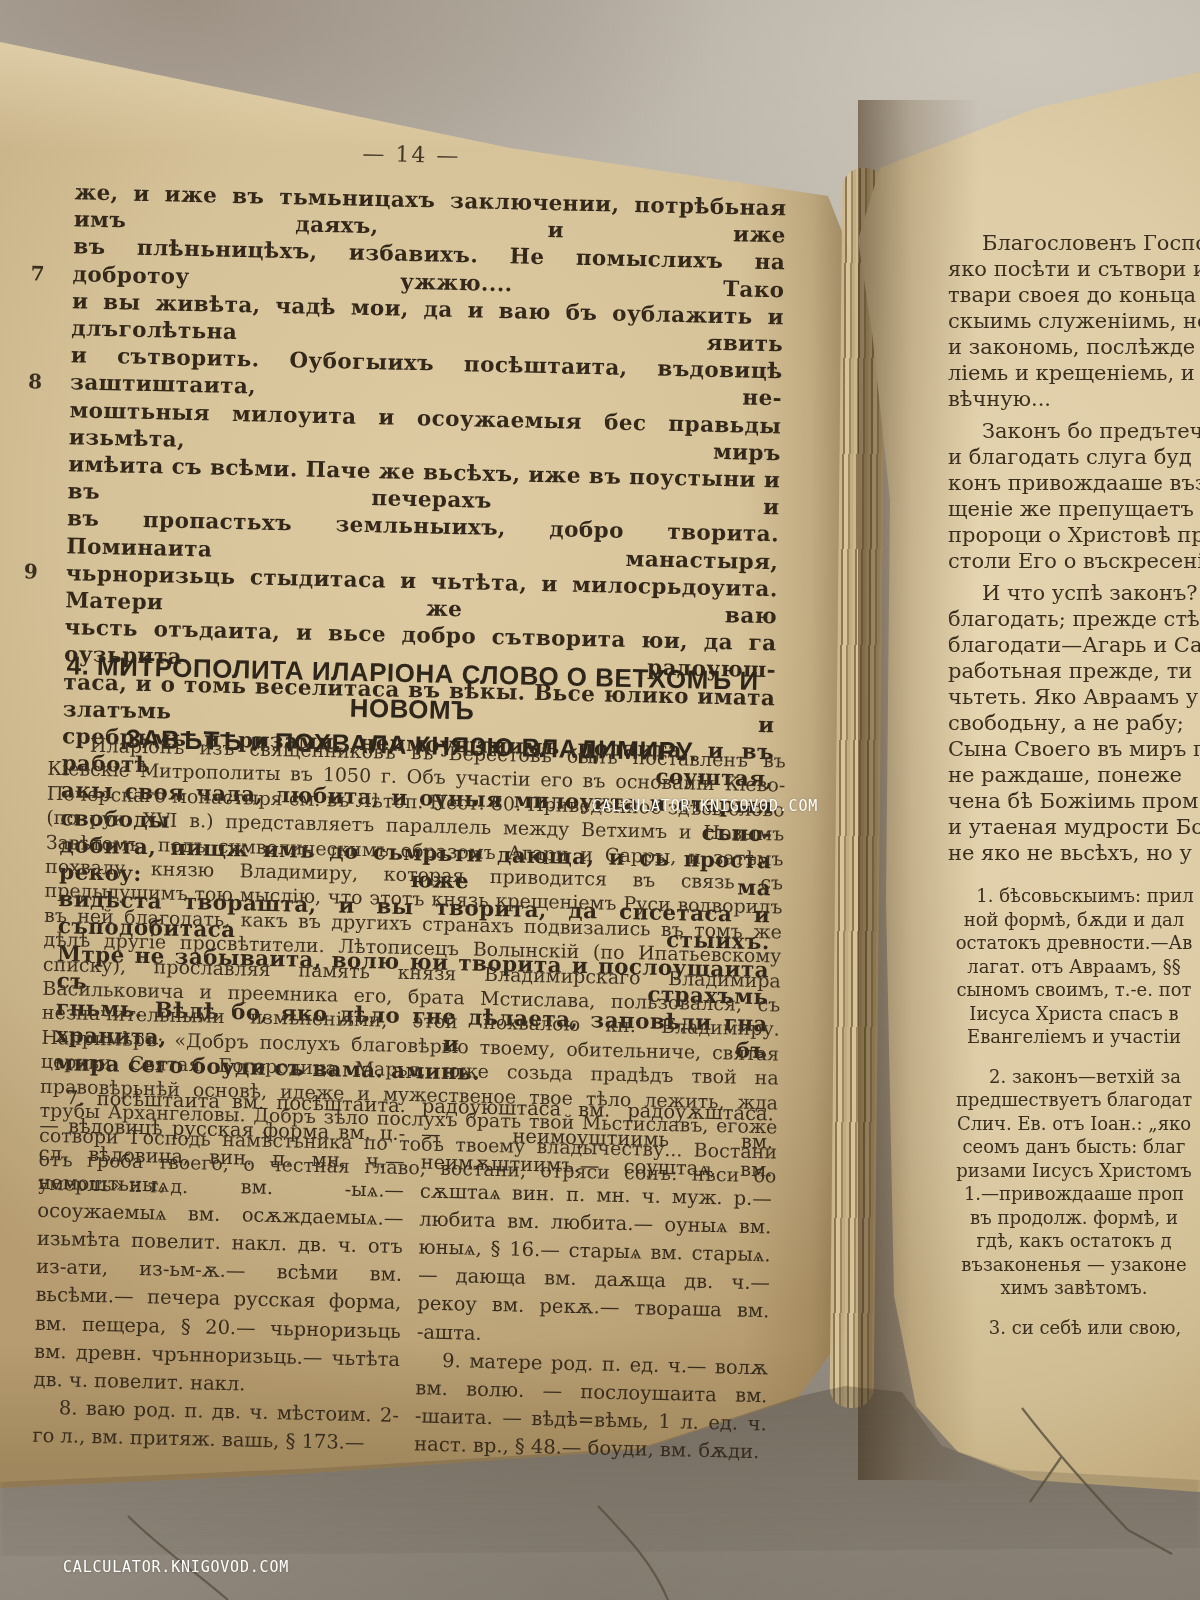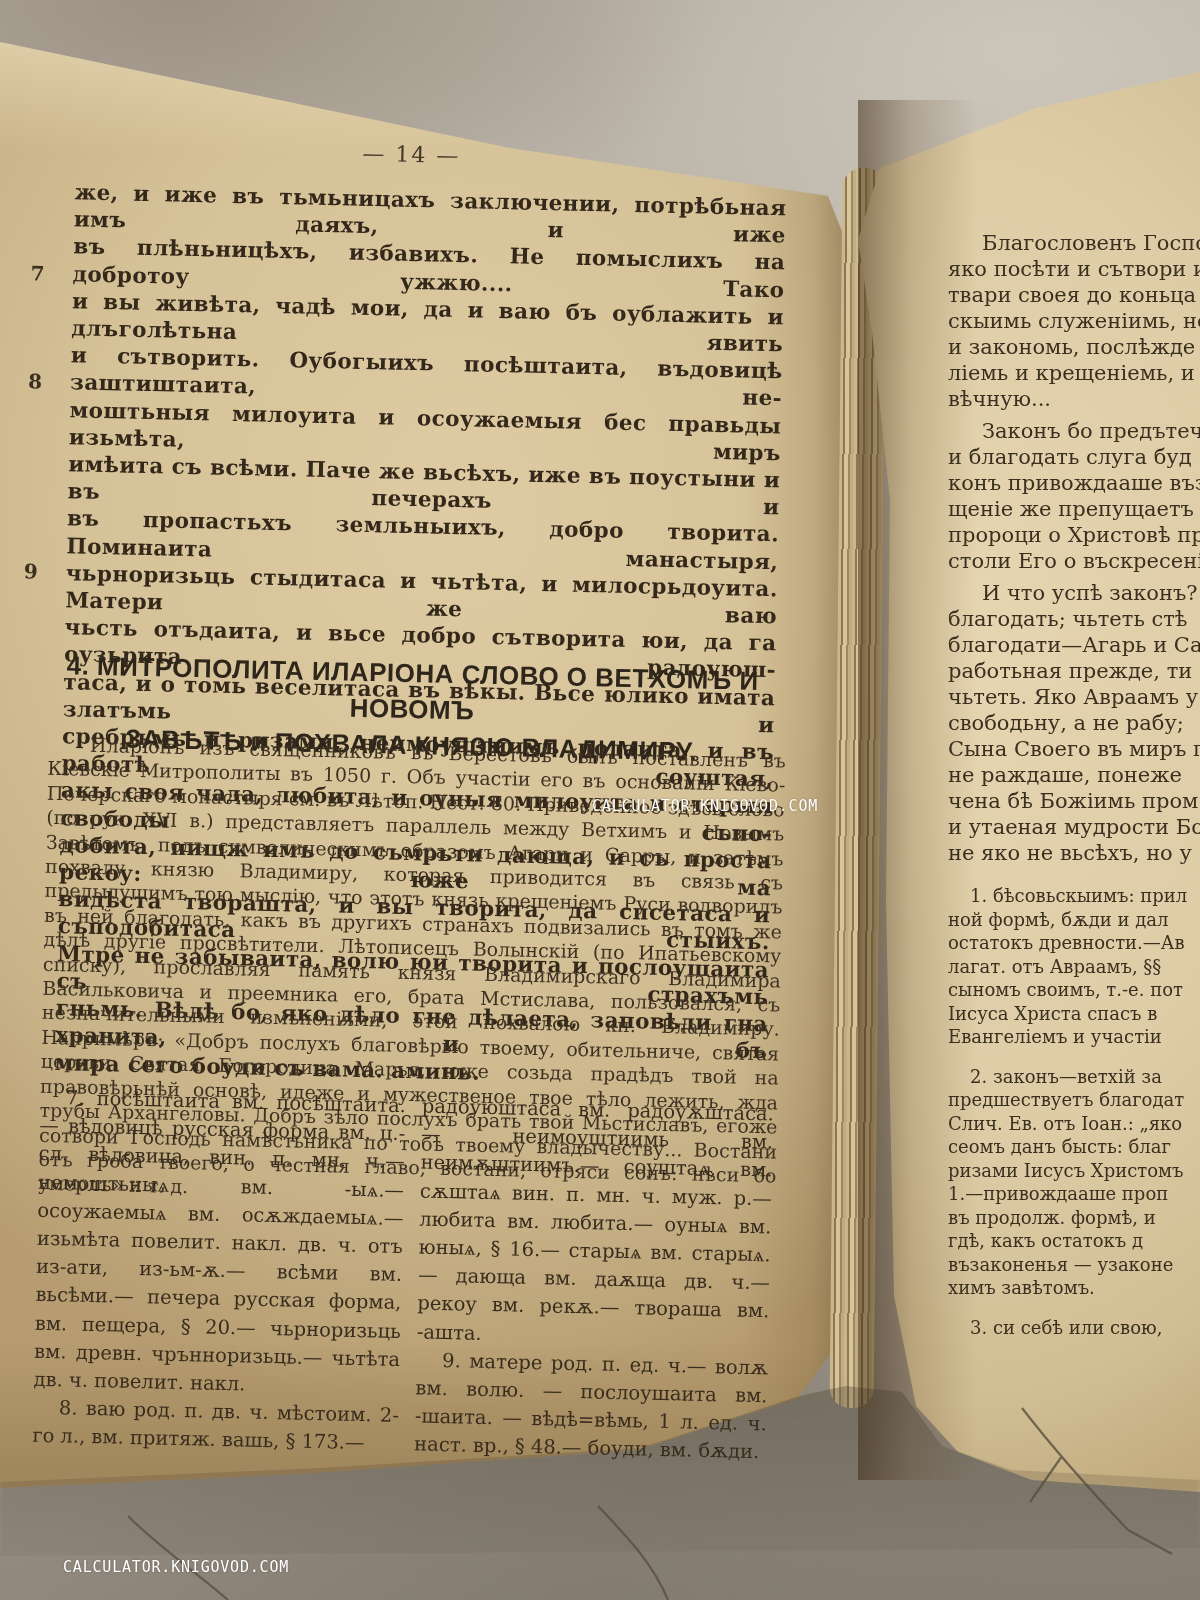--- a/index.html
+++ b/index.html
@@ -73,21 +73,21 @@
   .fncol-r{left:382px;width:352px;}
   .fnpara{margin:0;}
   .fnpara.indent{text-indent:26px;}
 
   
   .rp-content{position:absolute;left:880px;top:0;width:320px;height:1600px;
     overflow:hidden;color:#3b2f1f;padding-left:68px;box-sizing:border-box;}
   .rp-main .ln{line-height:26px;white-space:nowrap;font-size:21px;}
   .rp-p1{margin-top:230px;}
   .rp-p2,.rp-p3,.rp-p4{margin-top:6px;}
-  .rp-fn{margin-top:18px;}
+  .rp-fn{margin-top:18px;text-align:center;}
   .rp-fn .ln{line-height:23.5px;white-space:nowrap;font-size:18px;}
   .rp-fn2,.rp-fn3{margin-top:16px;}
   .para .ln:first-child{text-indent:34px;}
   .rp-fn .ln:first-child{text-indent:22px;}
 
   
   .cracks{position:absolute;left:0;top:0;}
 
   
   .wm{position:absolute;font-family:"DejaVu Sans Mono", monospace;font-weight:normal;
@@ -185,21 +185,21 @@
       <div class="para rp-p2">
           <div class="ln">Законъ бо предътеча</div>
           <div class="ln">и благодать слуга буд</div>
           <div class="ln">конъ привождааше въза</div>
           <div class="ln">щеніе же препущаетъ с</div>
           <div class="ln">пророци о Христовѣ пр</div>
           <div class="ln">столи Его о въскресені</div>
         </div>
       <div class="para rp-p3">
           <div class="ln">И что успѣ законъ?</div>
-          <div class="ln">благодать; чьтеть стѣ</div>
+          <div class="ln">благодать; прежде стѣ</div>
           <div class="ln">благодати—Агарь и Са</div>
           <div class="ln">работьная прежде, ти</div>
           <div class="ln">чьтеть. Яко Авраамъ у</div>
           <div class="ln">свободьну, а не рабу;</div>
           <div class="ln">Сына Своего въ миръ по</div>
           <div class="ln">не раждаше, понеже</div>
           <div class="ln">чена бѣ Божіимь пром</div>
           <div class="ln">и утаеная мудрости Бо</div>
           <div class="ln">не яко не вьсѣхъ, но у</div>
         </div>

